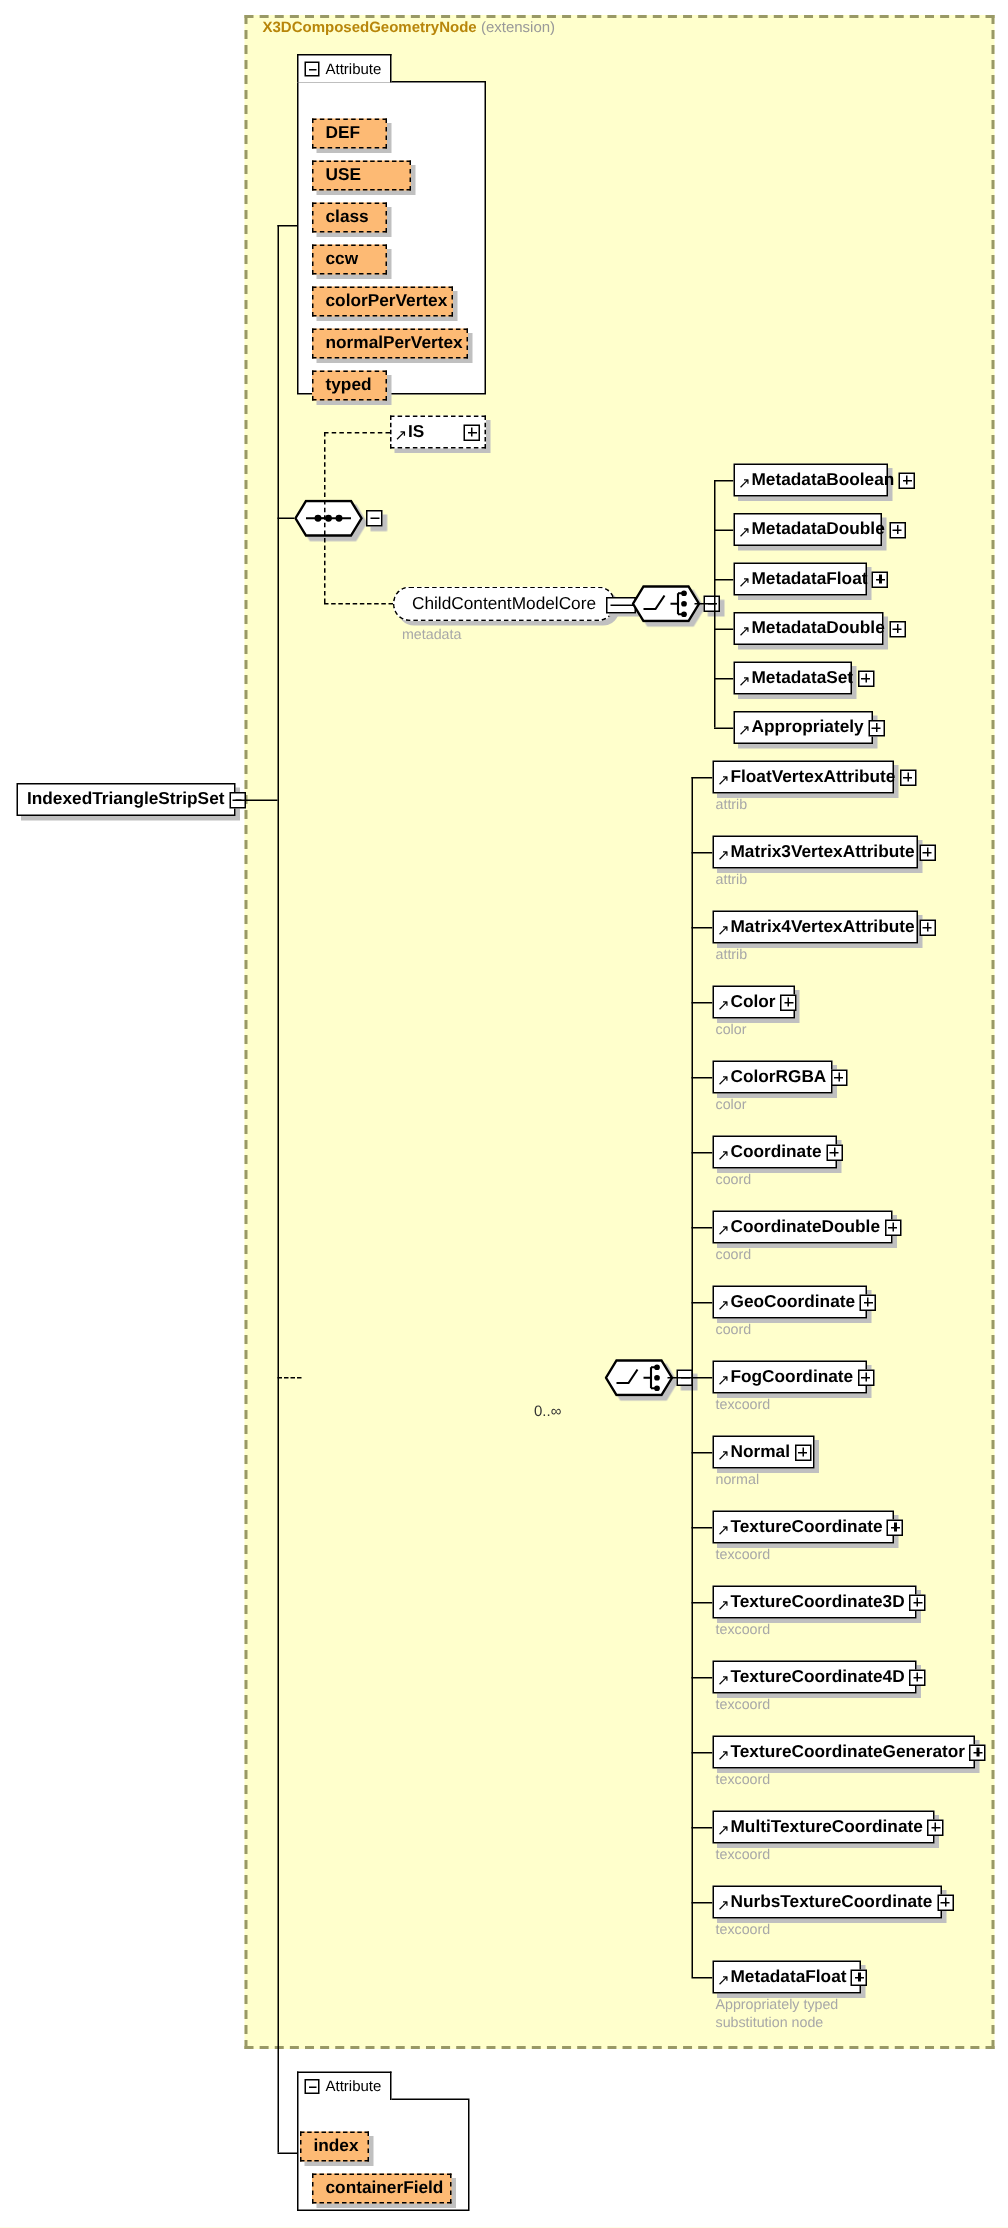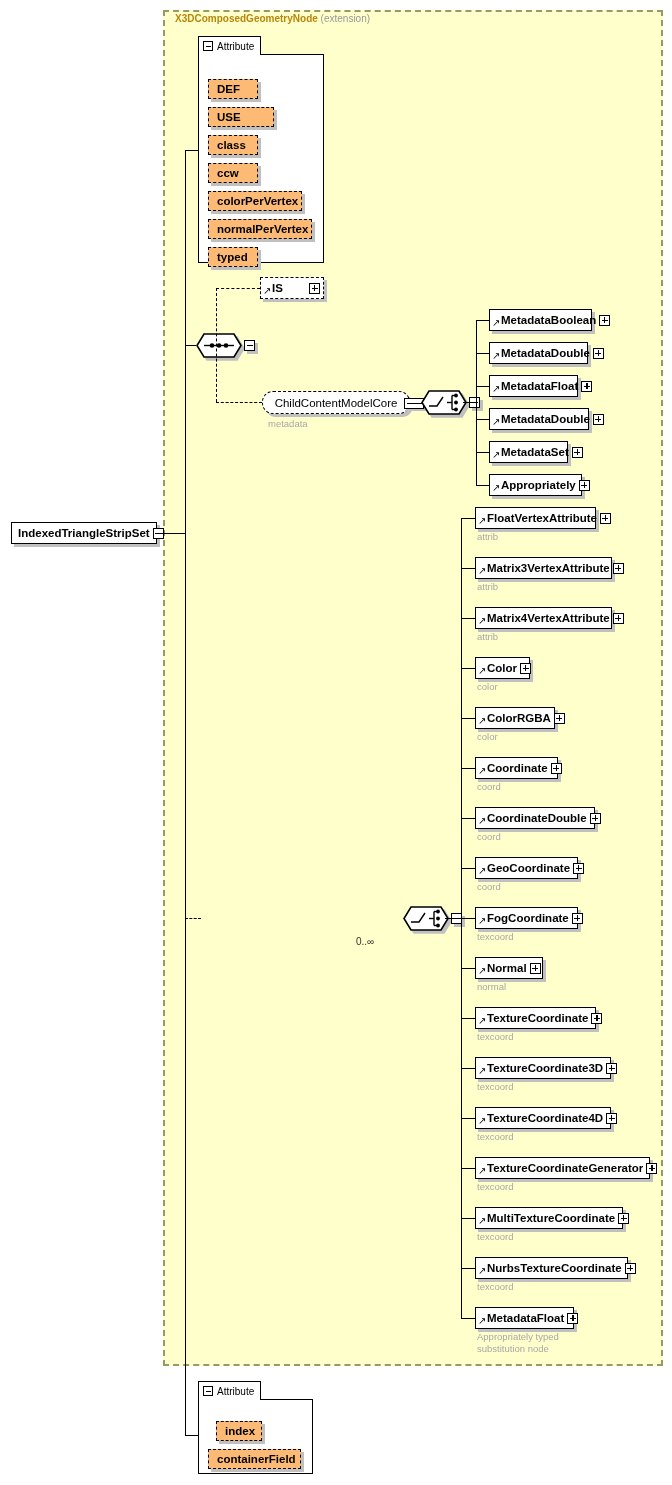--- a/index.html
+++ b/index.html
@@ -490,20 +490,20 @@
   <div class="cf" style="left:477px; top:1331px; font-style:normal;">Appropriately typed
 substitution node</div>
 
   <div class="attrbox" style="left:198px; top:1381px; width:115px; height:98px;">
     <div class="tab">
       <span class="tgl"></span>
       <span class="lbl">Attribute</span>
     </div>
     <div class="body" style="top:18px; width:115px; height:75px;"></div>
   </div>
-  <div class="attr" style="left:216px; top:1408px; width:46px;">
+  <div class="attr" style="left:200px; top:1408px; width:46px;">
     <span>index</span>
   </div>
   <div class="attr" style="left:208px; top:1436px; width:93px;">
     <span>containerField</span>
   </div>
 
 </div>
 
 </body></html>

